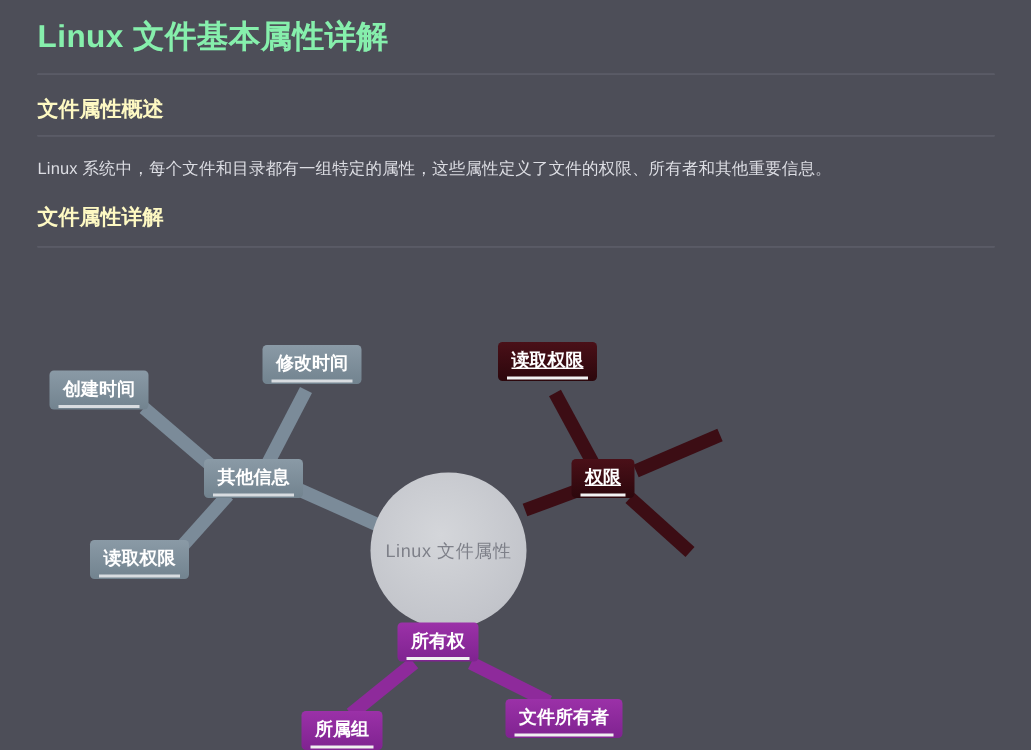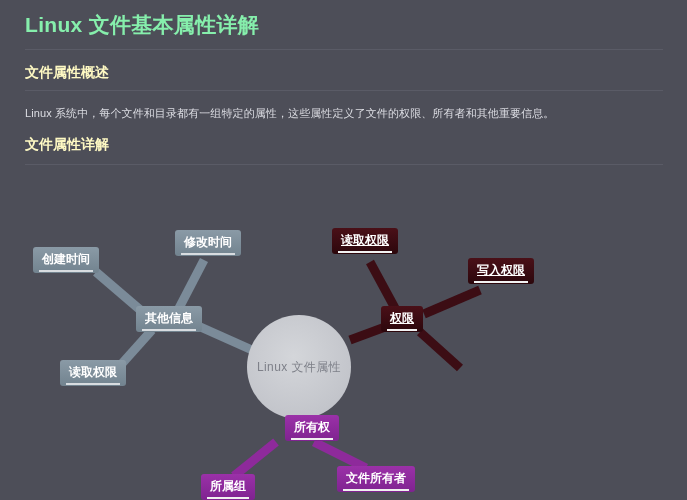--- a/index.html
+++ b/index.html
@@ -213,27 +213,23 @@
   <div class="node node-red" style="left:381px; top:96px;">
     <span>权限</span>
     <span class="ul"></span>
   </div>
 
   <div class="node node-red" style="left:332px; top:18px;">
     <span>读取权限</span>
     <span class="ul"></span>
   </div>
 
-  <div class="node node-red" style="left:468px; top:48px;">
-    <span>写入权限</span>
-    <span class="ul"></span>
-  </div>
-
-
-  <div class="node node-purple" style="left:265px; top:205px;margin-left:20px;">
+
+
+  <div class="node node-purple" style="left:265px; top:205px;">
     <span>所有权</span>
     <span class="ul"></span>
   </div>
 
   <div class="node node-purple" style="left:337px; top:256px;">
     <span>文件所有者</span>
     <span class="ul"></span>
   </div>
 
   <div class="node node-purple" style="left:201px; top:264px;">

